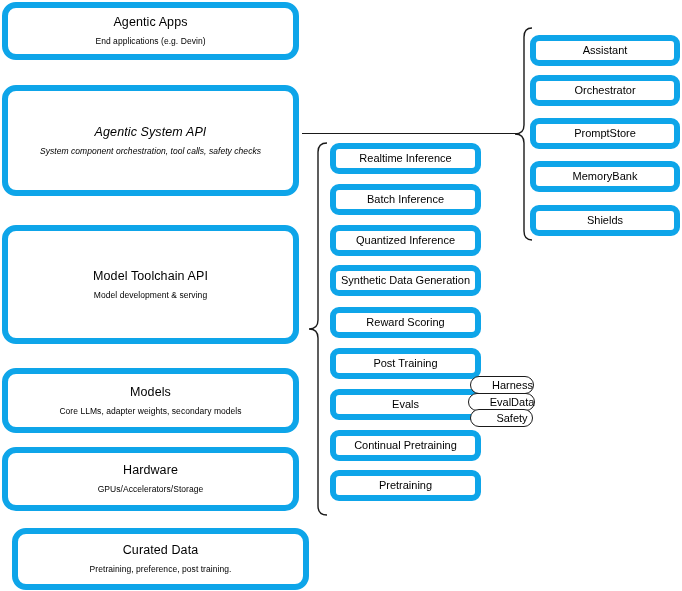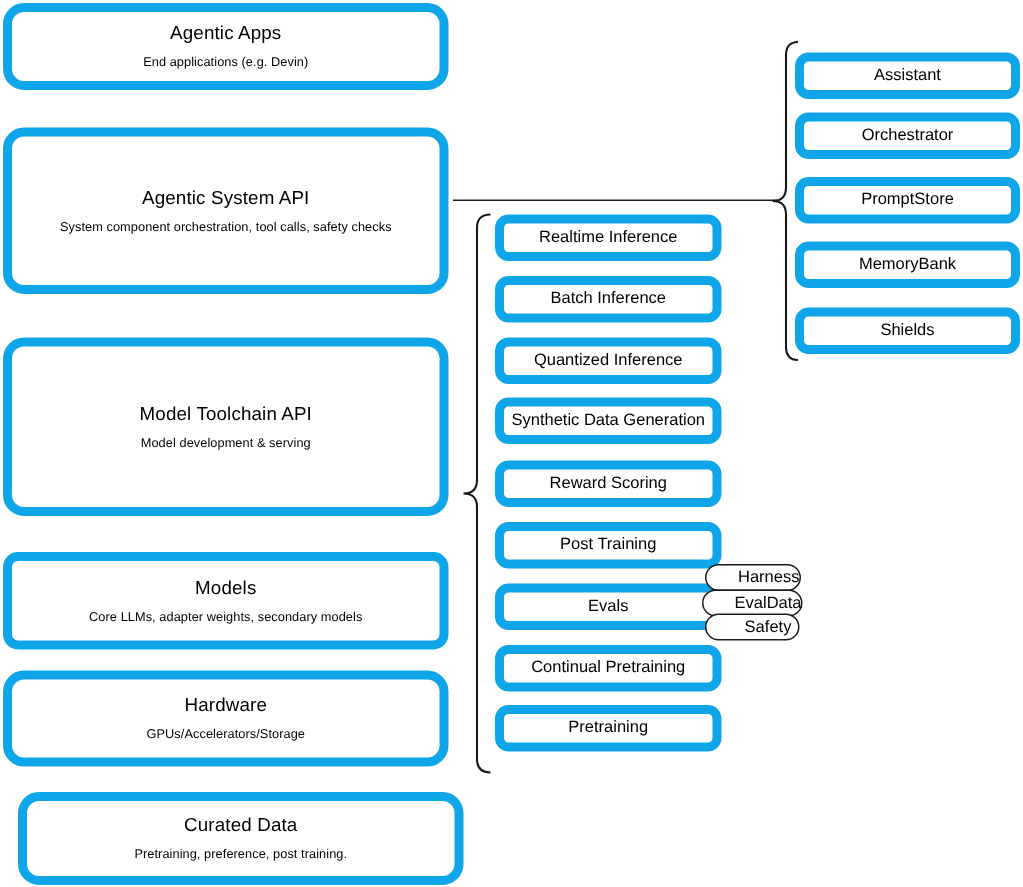--- a/index.html
+++ b/index.html
@@ -99,31 +99,31 @@
 </head>
 <body>
 
 <div id="canvas">
 
   <div class="node layer" style="left:2px; top:2px; width:297px; height:58px;">
     <div class="title">Agentic Apps</div>
     <div class="subtitle">End applications (e.g. Devin)</div>
   </div>
 
-  <div class="node layer" style="left:2px; top:85px; width:297px; height:111px;">
+  <div class="node layer" style="left:2px; top:85px; width:297px; height:111px;font-style:italic;">
     <div class="title">Agentic System API</div>
     <div class="subtitle">System component orchestration, tool calls, safety checks</div>
   </div>
 
   <div class="node layer" style="left:2px; top:225px; width:297px; height:119px;">
     <div class="title">Model Toolchain API</div>
     <div class="subtitle">Model development &amp; serving</div>
   </div>
 
-  <div class="node layer" style="left:2px; top:368px; width:297px; height:65px;border-radius:10px;">
+  <div class="node layer" style="left:2px; top:368px; width:297px; height:65px;">
     <div class="title">Models</div>
     <div class="subtitle">Core LLMs, adapter weights, secondary models</div>
   </div>
 
   <div class="node layer" style="left:2px; top:447px; width:297px; height:64px;">
     <div class="title">Hardware</div>
     <div class="subtitle">GPUs/Accelerators/Storage</div>
   </div>
 
   <div class="node layer" style="left:12px; top:528px; width:297px; height:62px;">

